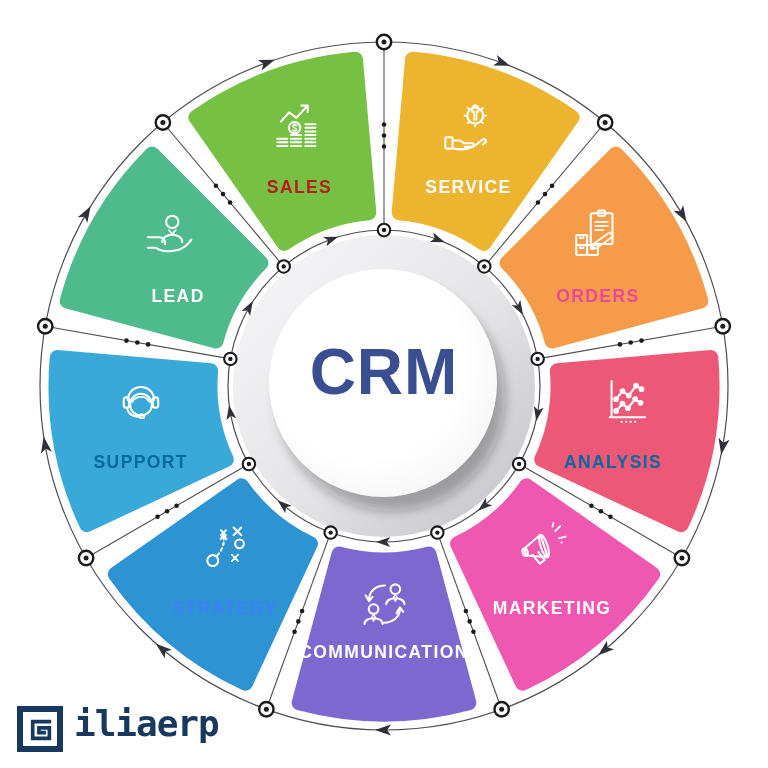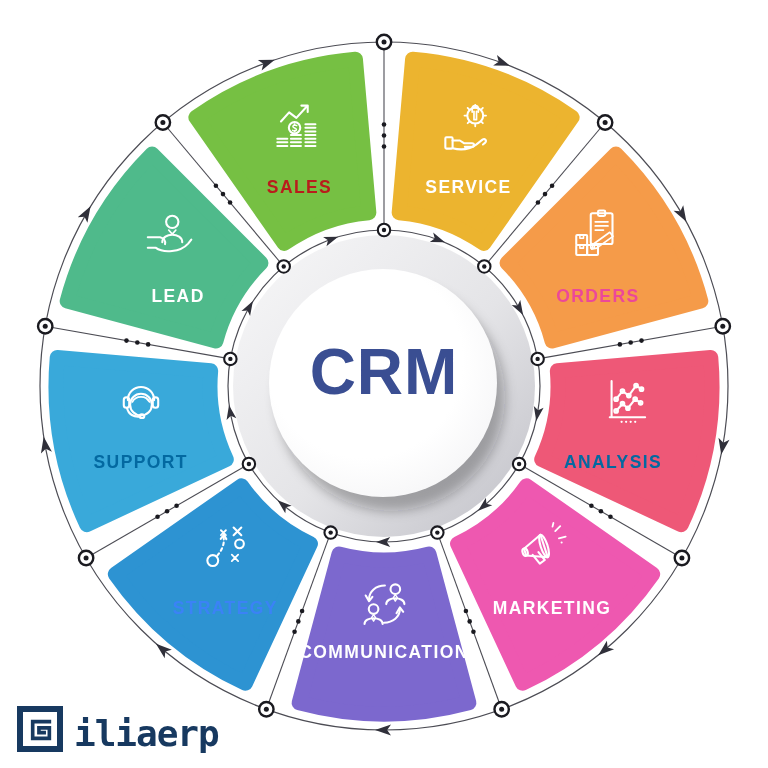--- a/index.html
+++ b/index.html
@@ -4,21 +4,21 @@
 <style>
   html,body{margin:0;padding:0;background:#ffffff;}
   .stage{position:relative;width:768px;height:768px;background:#ffffff;overflow:hidden;
          font-family:"Liberation Sans",sans-serif;}
   #wheel-svg{position:absolute;left:0;top:0;}
   .crm-label{position:absolute;left:384px;top:374px;transform:translate(-50%,-53%);
              font-size:64px;font-weight:700;letter-spacing:1px;}
   .seg-icon{position:absolute;transform:translate(-50%,-50%);line-height:0;}
   .seg-label{position:absolute;transform:translate(-50%,-50%);font-size:17.5px;font-weight:700;
              letter-spacing:1.4px;white-space:nowrap;}
-  .logo{position:absolute;left:17px;top:706px;display:flex;align-items:flex-end;gap:11px;}
+  .logo{position:absolute;left:17px;top:706px;display:flex;align-items:flex-start;gap:11px;}
   .logo-mark{position:relative;width:34px;height:34px;border:6px solid currentColor;background:#fff;
              display:flex;align-items:center;justify-content:center;}
   .logo-mark::before{content:"";position:absolute;left:-12px;top:10px;width:34px;height:34px;
              border:1.5px solid #c7cdd6;z-index:-1;}
   .logo-text{font-family:"DejaVu Sans Mono",monospace;font-weight:700;font-size:36px;
              letter-spacing:-1px;line-height:1;}
 </style>
 </head>
 <body>
 

